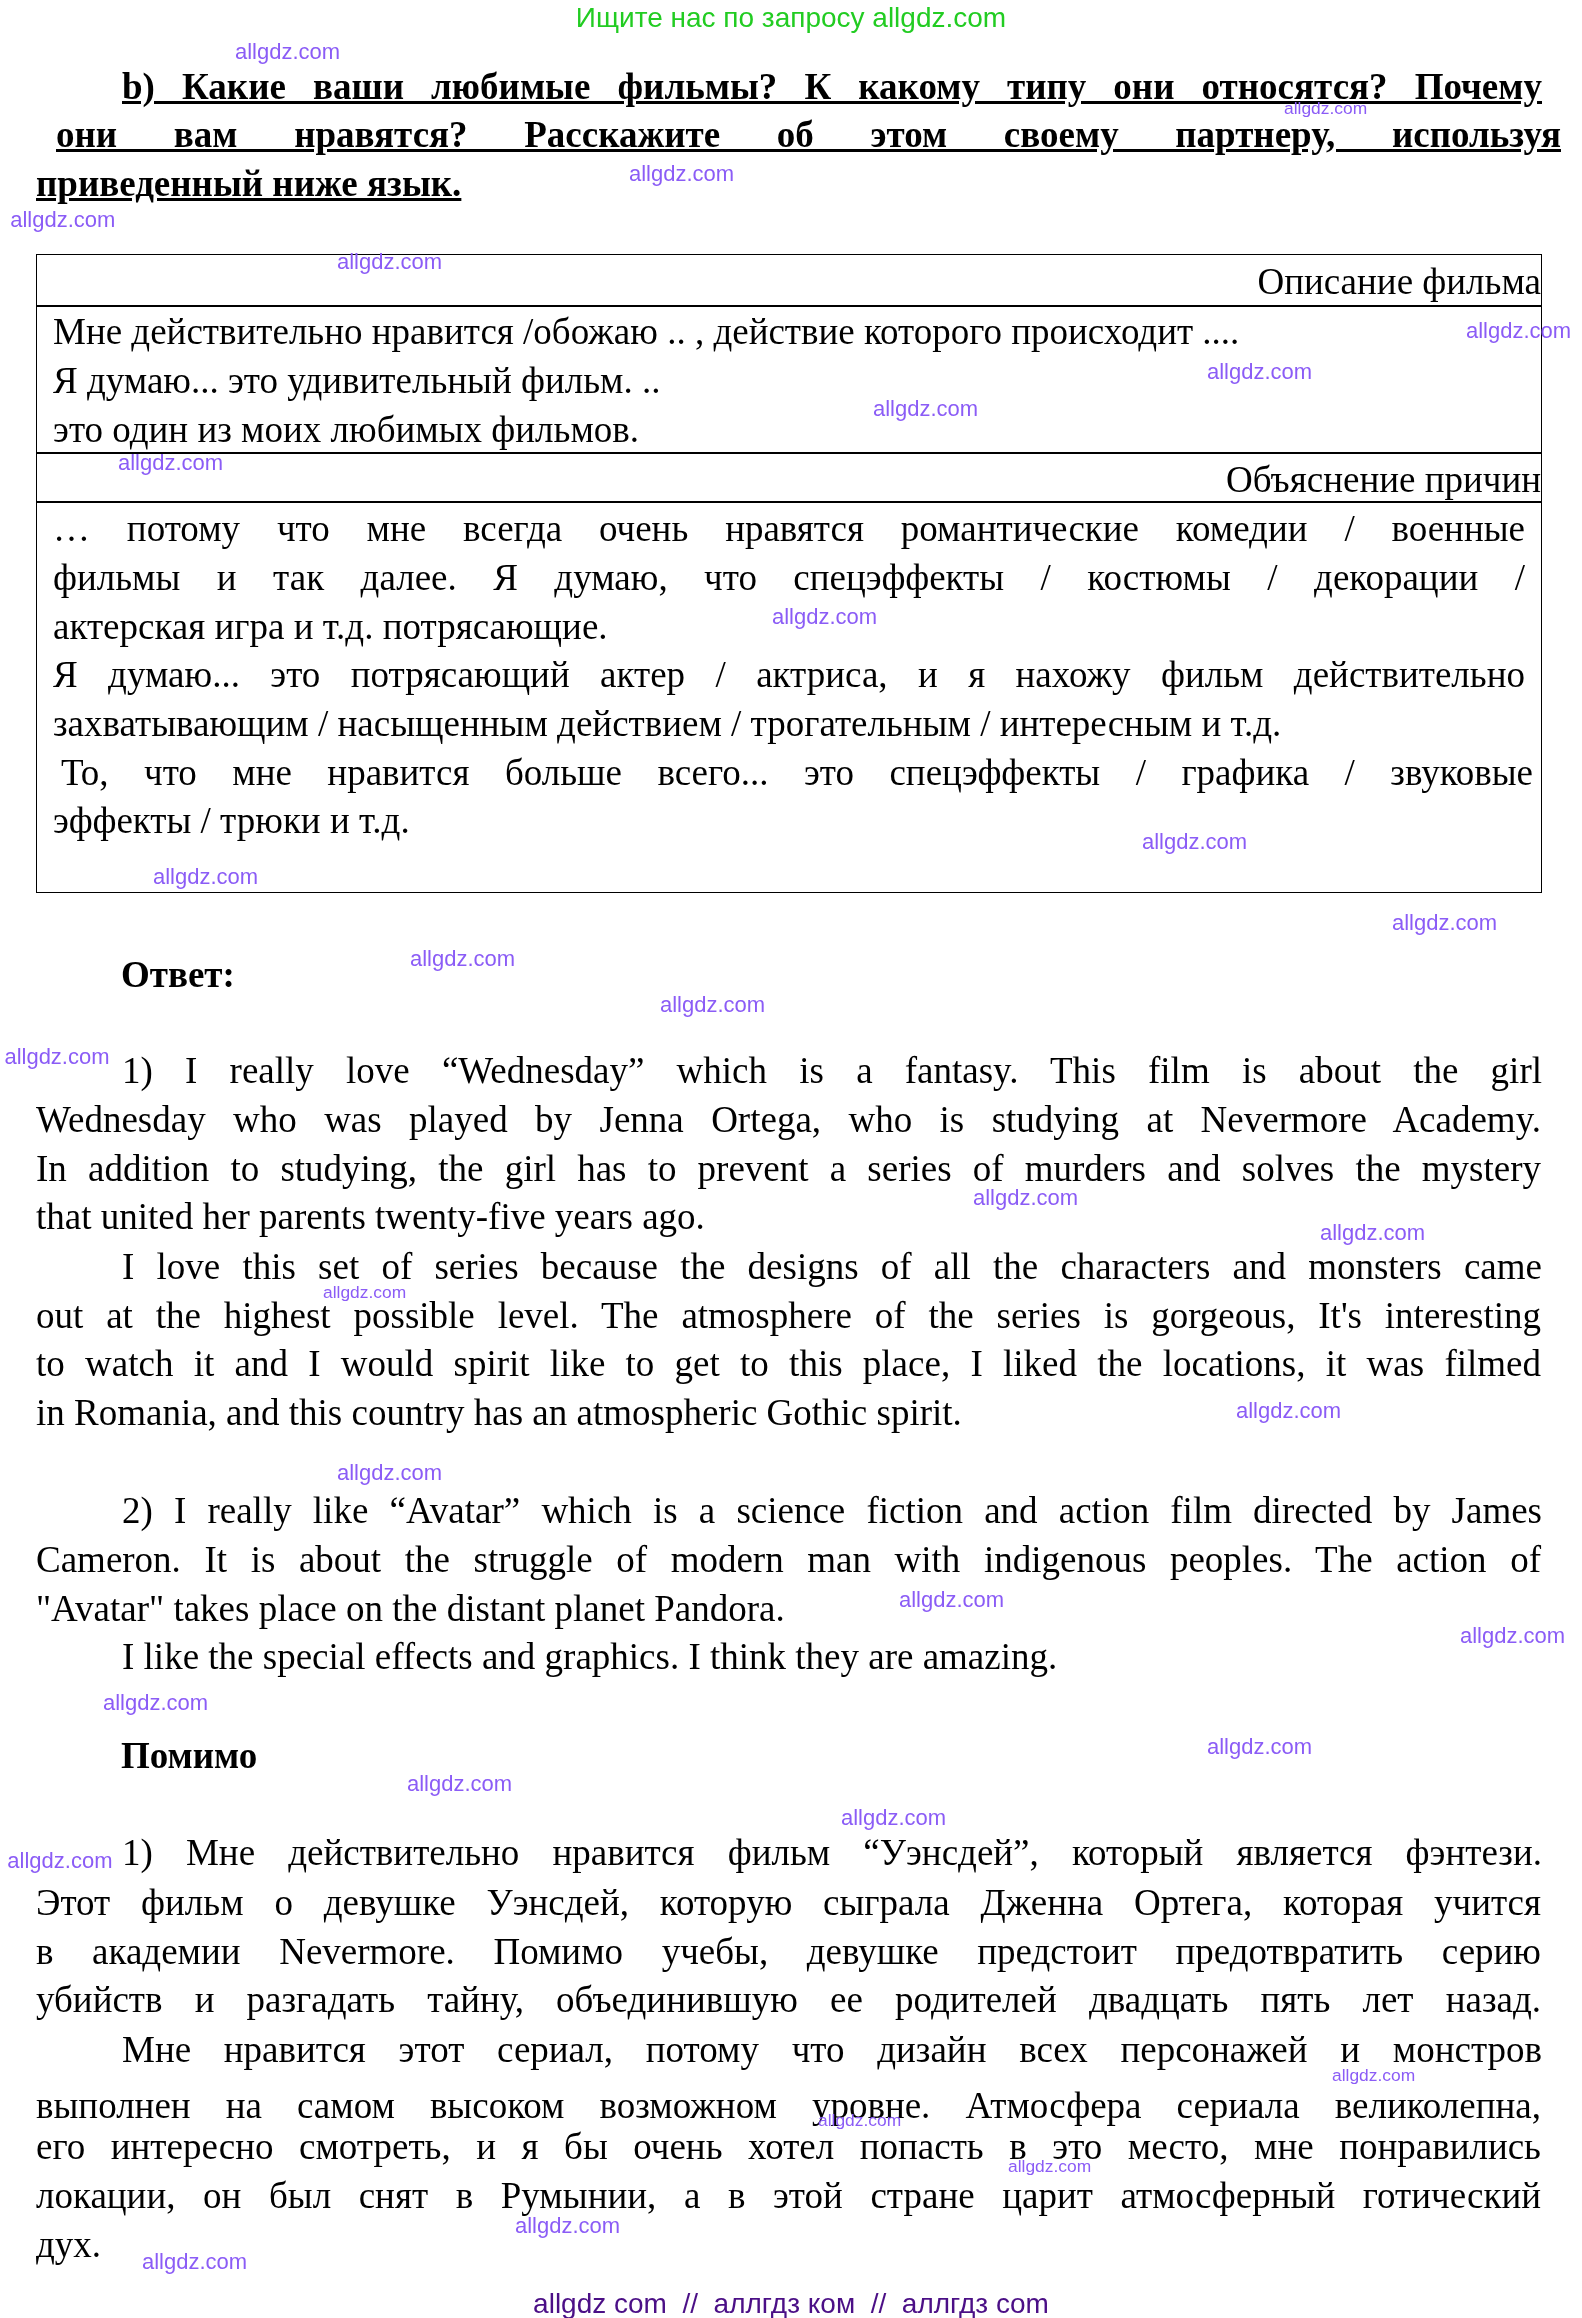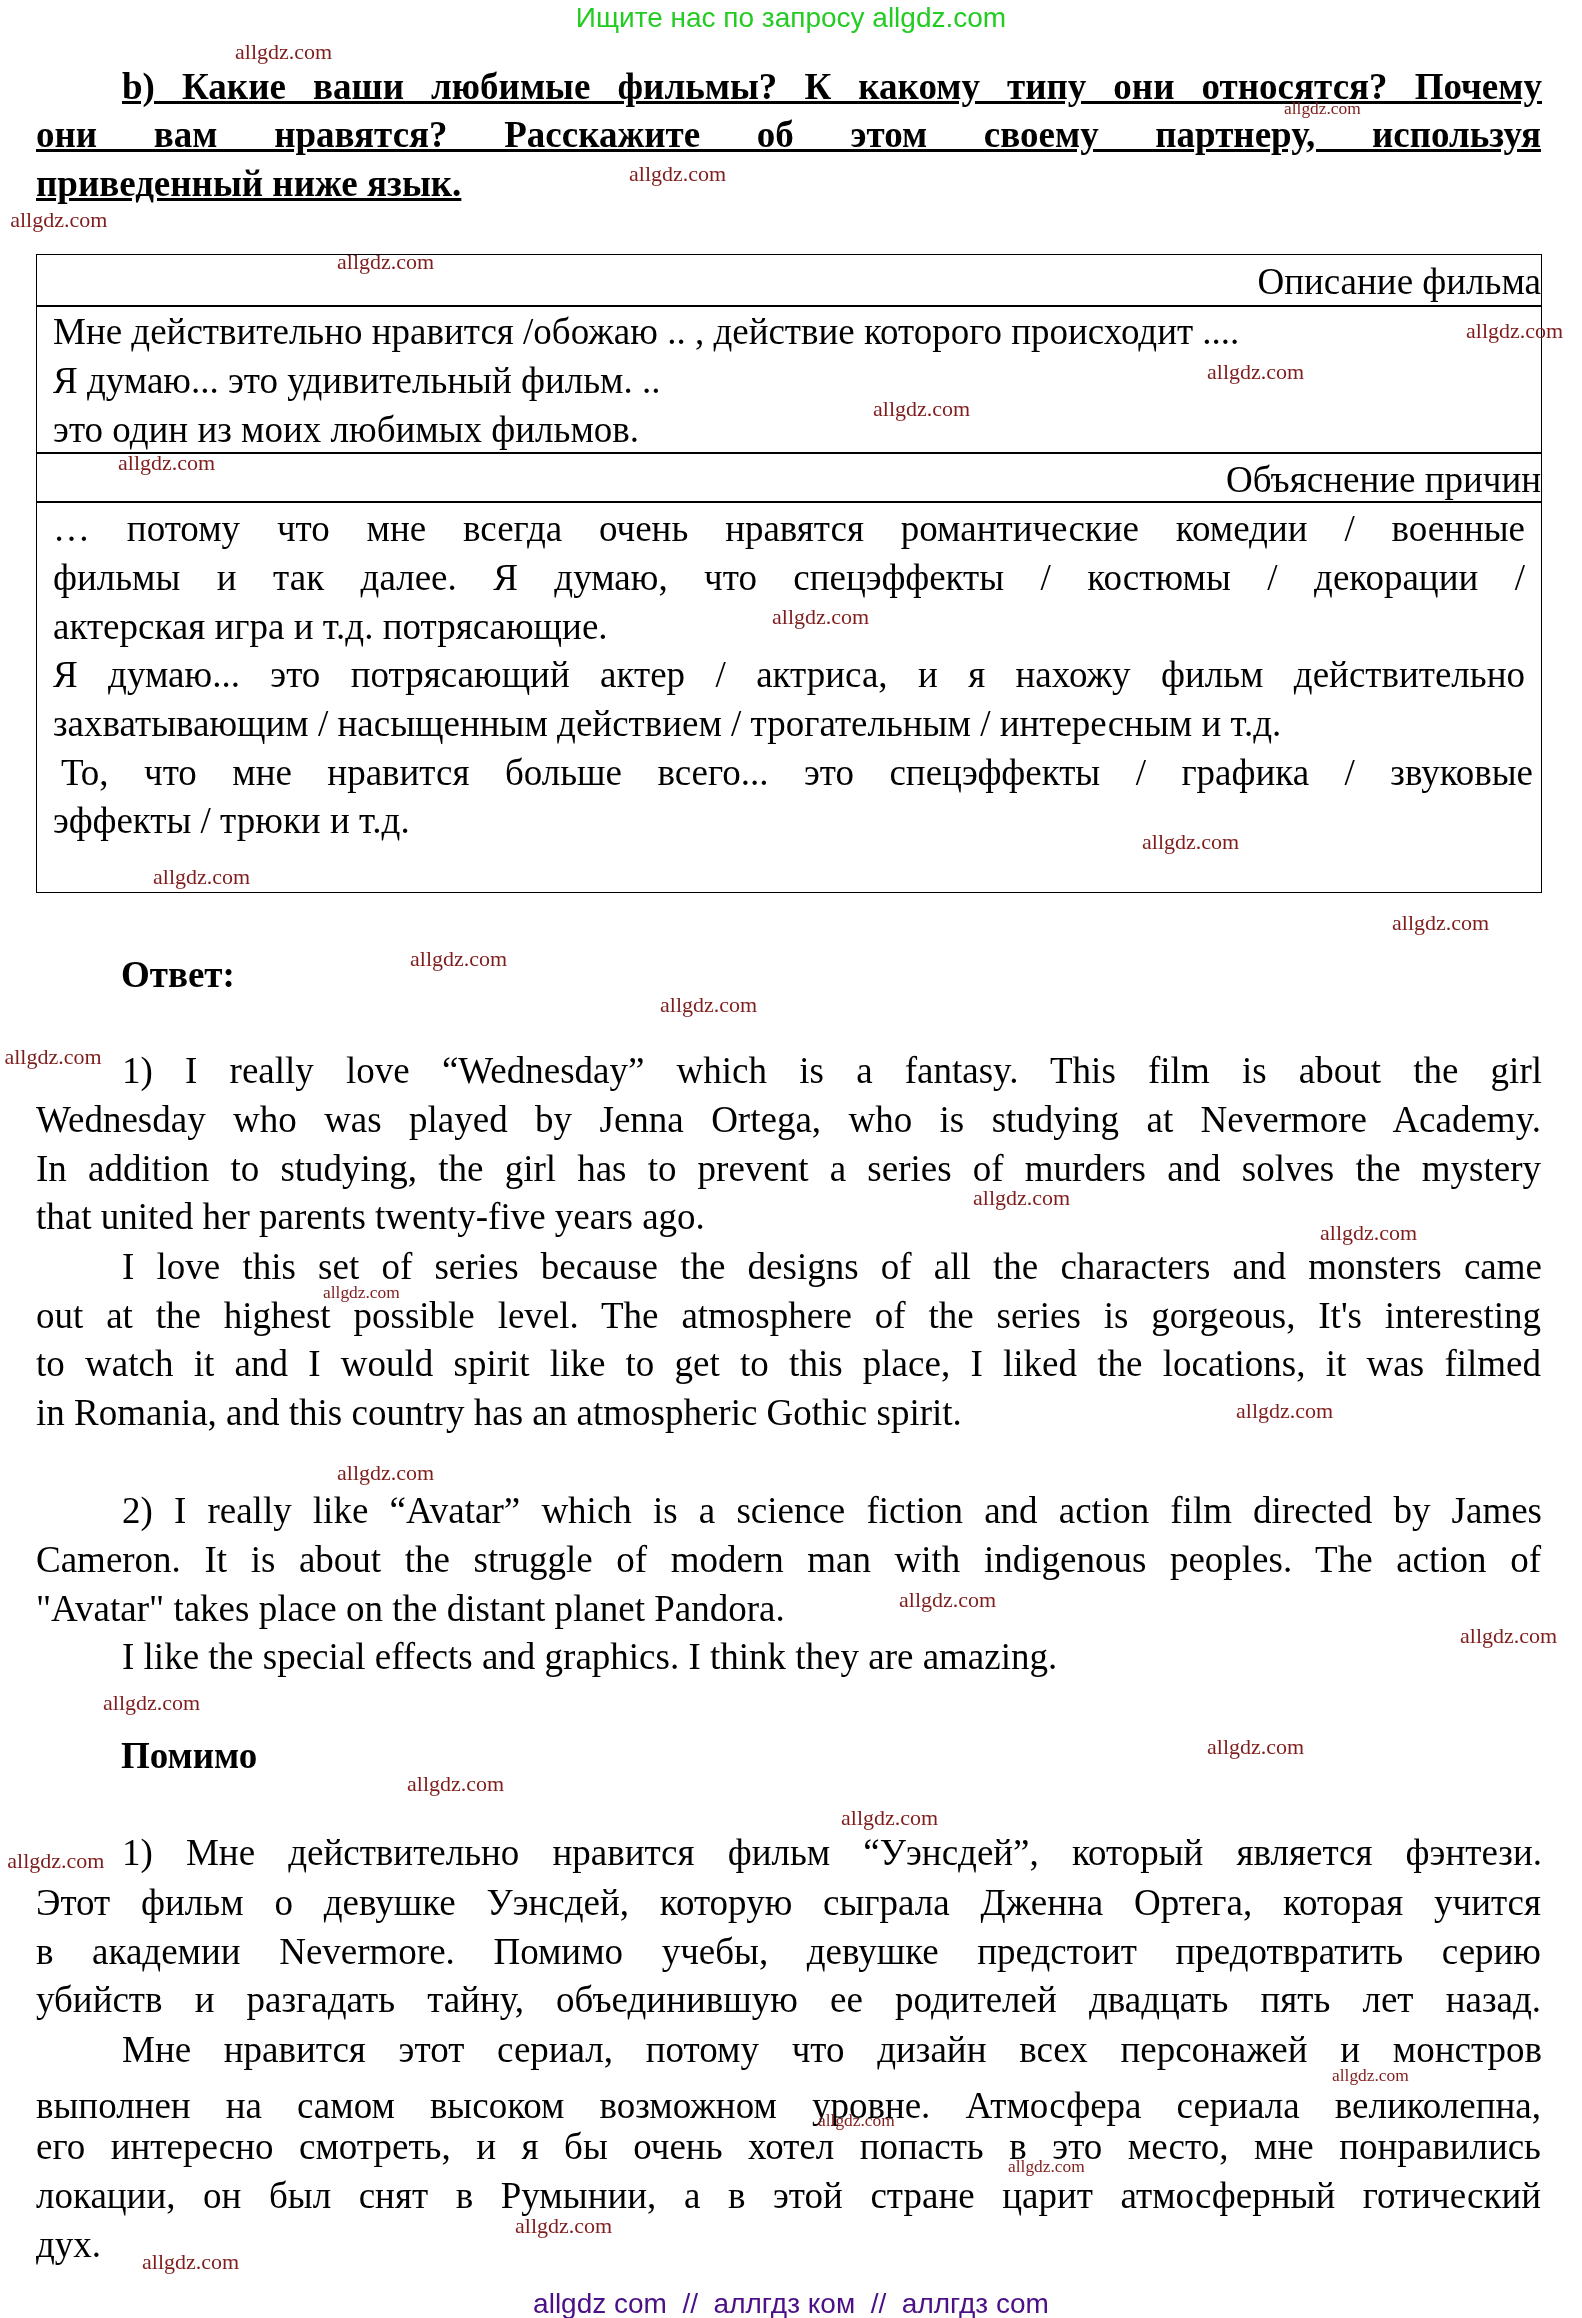--- a/index.html
+++ b/index.html
@@ -1,21 +1,21 @@
 <!DOCTYPE html>
 <html style="font-size:11.6px"><head>
 <meta charset="utf-8">
 <style>
   html, body { margin: 0; padding: 0; background: #ffffff; }
   body { width: 1582px; height: 2319px; position: relative; overflow: hidden;
          font-family: "Liberation Serif", "DejaVu Serif", serif; color: #000; }
   .topline { position: absolute; top: 1.5px; left: 0; width: 1582px; text-align: center;
              font-family: "Liberation Sans", "DejaVu Sans", sans-serif; font-size: 28px; color: #22cc22; }
-  .wm { position: absolute; font-family: Liberation Serif, serif;
-        font-size: 22px; color: #7f1d1d; white-space: nowrap; line-height: 1; }
+  .wm { position: absolute; font-family: Liberation Sans, sans-serif;
+        font-size: 22px; color: #8b5cf6; white-space: nowrap; line-height: 1; }
   .wm.small { font-size: 17.4px; }
   .line { position: absolute; left: 36px; width: 1505px; font-size: 37px; line-height: 47px;
           white-space: nowrap; }
   .just { text-align: justify; text-align-last: justify; }
   .task { font-weight: bold; font-size: 37px; text-decoration: underline; }
   .box { position: absolute; left: 36px; top: 254px; width: 1504px; height: 637px;
          border: 1.5px solid #000; }
   .hr { position: absolute; left: 36px; width: 1505px; height: 0; border-top: 2.2px solid #000; }
   .box-title { position: absolute; left: 36px; width: 1505px; text-align: right;
                font-weight: normal; font-size: 37px; line-height: 47px; }
@@ -24,21 +24,21 @@
   .heading { position: absolute; font-weight: bold; font-size: 37px; line-height: 47px; }
   .footer { position: absolute; top: 2288px; left: 0; width: 1582px; text-align: center;
             font-family: "Liberation Sans", "DejaVu Sans", sans-serif; font-size: 28px; color: #4b0f86; }
 </style>
 </head>
 <body>
 
 <div class="topline">Ищите нас по запросу allgdz.com</div>
 
 <div class="line task just" style="top:63px; padding-left:86px; width:1420px;">b) Какие ваши любимые фильмы? К какому типу они относятся? Почему</div>
-<div class="line task just" style="top:111px;">они вам нравятся? Расскажите об этом своему партнеру, используя</div>
+<div class="line task just" style="top:111px;margin-left:20px;">они вам нравятся? Расскажите об этом своему партнеру, используя</div>
 <div class="line task" style="top:160px;">приведенный ниже язык.</div>
 
 <div class="box"></div>
 <div class="hr" style="top:305px;"></div>
 <div class="hr" style="top:452px;"></div>
 <div class="hr" style="top:501px;"></div>
 
 <div class="box-title" style="top:258px;">Описание фильма</div>
 <div class="boxline" style="top:308px;">Мне действительно нравится /обожаю .. , действие которого происходит ....</div>
 <div class="boxline" style="top:357px;">Я думаю... это удивительный фильм. ..</div>

